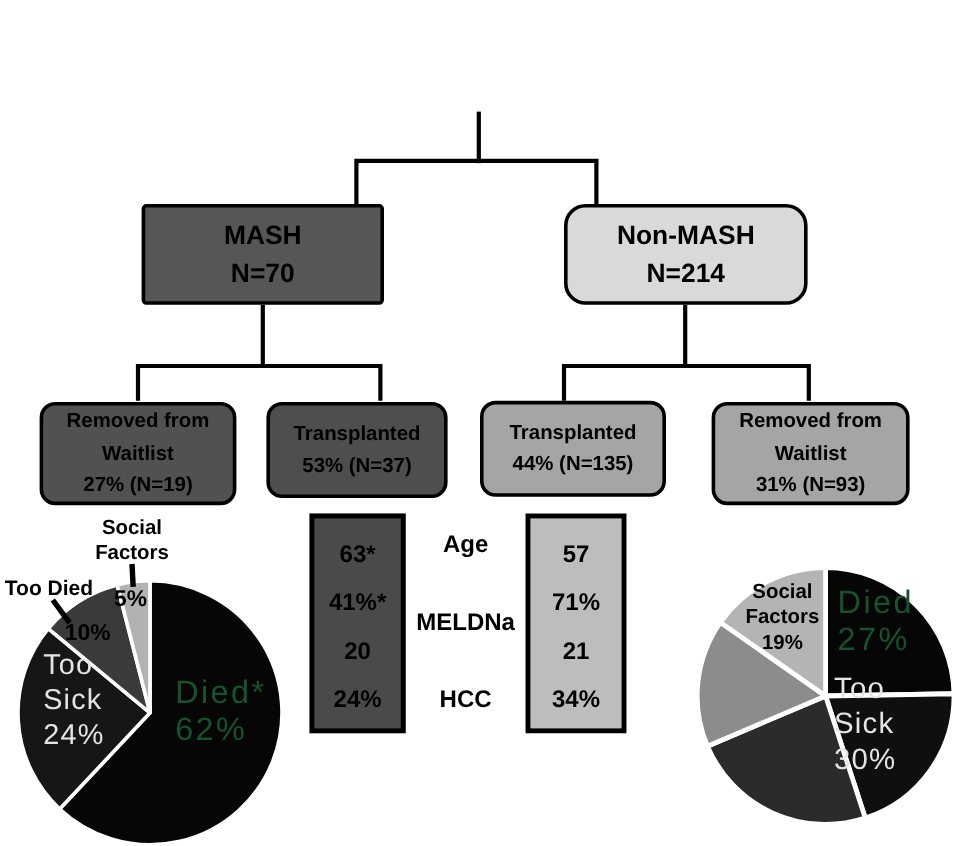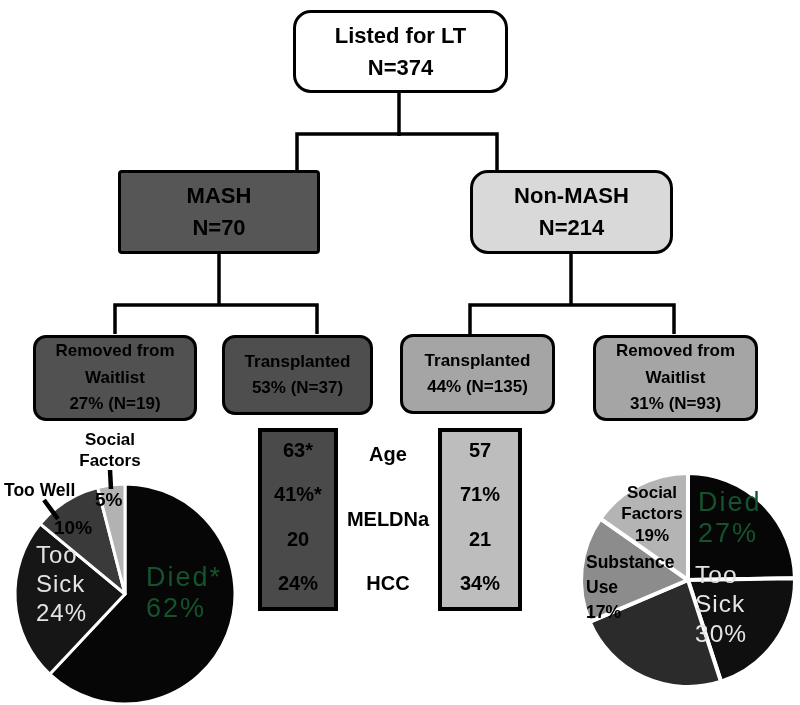--- a/index.html
+++ b/index.html
@@ -15,21 +15,21 @@
   #box-mash{left:118px;top:170px;width:202px;height:84px;border-radius:4px;background:#565656;
             font-size:22px;line-height:1.45}
   #box-nonmash{left:470px;top:170px;width:203px;height:84px;border-radius:18px;background:#d9d9d9;
             font-size:22px;line-height:1.45}
   .subbox{font-size:17px;line-height:1.55;border-radius:13px}
   #box-m-rem{left:33px;top:335px;width:164px;height:86px;background:#515151}
   #box-m-tx{left:222px;top:335px;width:151px;height:80px;background:#4e4e4e}
   #box-n-tx{left:400px;top:334px;width:155px;height:80px;background:#a5a5a5}
   #box-n-rem{left:593px;top:335px;width:165px;height:86px;background:#a5a5a5}
   .tcol{position:absolute;top:428px;height:183px;border:4px solid #000;display:flex;flex-direction:column;
-        justify-content:space-between;align-items:center;padding:4px 0 10px;font-weight:700;font-size:20px;z-index:2}
+        justify-content:space-between;align-items:center;padding:16px 0 10px;font-weight:700;font-size:20px;z-index:2}
   .tcol span,.tlabels span{display:block;height:28px;line-height:28px;text-align:center}
   #tcol-mash{left:258px;width:80px;background:#4a4a4a}
   #tcol-non{left:438px;width:84px;background:#bdbdbd}
   .tlabels{position:absolute;left:338px;top:428px;width:100px;height:183px;display:flex;flex-direction:column;
         justify-content:space-between;align-items:center;padding:12px 0 14px;font-weight:700;font-size:20px;z-index:2}
   #pies-layer{z-index:3}
   #annot-layer{z-index:4}
   .plabel{position:absolute;white-space:pre-line;z-index:5}
   .plabel.bold{font-weight:700;font-size:17px;line-height:1.25;text-align:center}
   .plabel.boldleft{font-weight:700;font-size:17.5px;line-height:1.42;text-align:left}
@@ -54,22 +54,20 @@
 
   <svg id="connector-layer" class="layer" width="800" height="705" viewBox="0 0 800 705">
     <path d="M399,93 V136" stroke="#000" stroke-width="3.5" fill="none"></path>
     <path d="M297,172 V134 H497 V172" stroke="#000" stroke-width="3.5" fill="none"></path>
     <path d="M219,254 V305" stroke="#000" stroke-width="3.5" fill="none"></path>
     <path d="M115,334 V305 H317 V334" stroke="#000" stroke-width="3.5" fill="none"></path>
     <path d="M571,254 V305" stroke="#000" stroke-width="3.5" fill="none"></path>
     <path d="M470,334 V305 H674 V334" stroke="#000" stroke-width="3.5" fill="none"></path>
   </svg>
 
-  <div class="box" id="box-root">Listed for LT
-N=374</div>
   <div class="box" id="box-mash">MASH
 N=70</div>
   <div class="box" id="box-nonmash">Non-MASH
 N=214</div>
   <div class="box subbox" id="box-m-rem">Removed from
 Waitlist
 27% (N=19)</div>
   <div class="box subbox" id="box-m-tx">Transplanted
 53% (N=37)</div>
   <div class="box subbox" id="box-n-tx">Transplanted
@@ -108,34 +106,31 @@
       <path d="M 688,580 L 600.35,518.63 A 107 107 0 0 1 688.00,473.00 Z" fill="#b4b4b4" stroke="#ffffff" stroke-width="4" stroke-linejoin="round"></path>
     </svg>
 
   <svg id="annot-layer" class="layer" width="800" height="705" viewBox="0 0 800 705">
     <line x1="110" y1="470" x2="111" y2="489" stroke="#000" stroke-width="4.5"></line>
     <line x1="44" y1="500" x2="58" y2="519" stroke="#000" stroke-width="4.5"></line>
   </svg>
 
   <div class="plabel bold" id="lp-social">Social
 Factors</div>
-  <div class="plabel bold" id="lp-toowell">Too Well</div>
+  <div class="plabel bold" id="lp-toowell">Too Died</div>
   <div class="plabel pct" id="lp-5">5%</div>
   <div class="plabel pct" id="lp-10">10%</div>
   <div class="plabel lightmed" id="lp-toosick">Too
 Sick
 24%</div>
   <div class="plabel lightbig" id="lp-died">Died*
 62%</div>
 
   <div class="plabel lightbig" id="rp-died">Died
 27%</div>
   <div class="plabel lightmed" id="rp-toosick">Too
 Sick
 30%</div>
   <div class="plabel bold" id="rp-social">Social
 Factors
 19%</div>
-  <div class="plabel boldleft" id="rp-substance">Substance
-Use
-17%</div>
 
 </div>
 
 </body></html>

